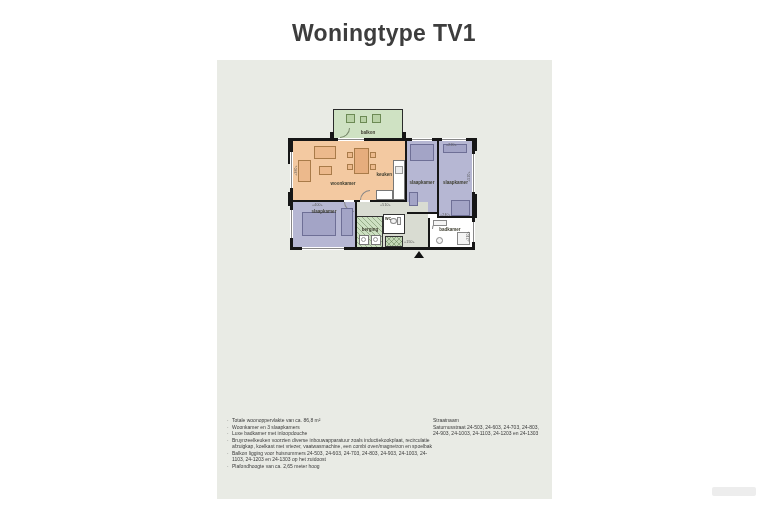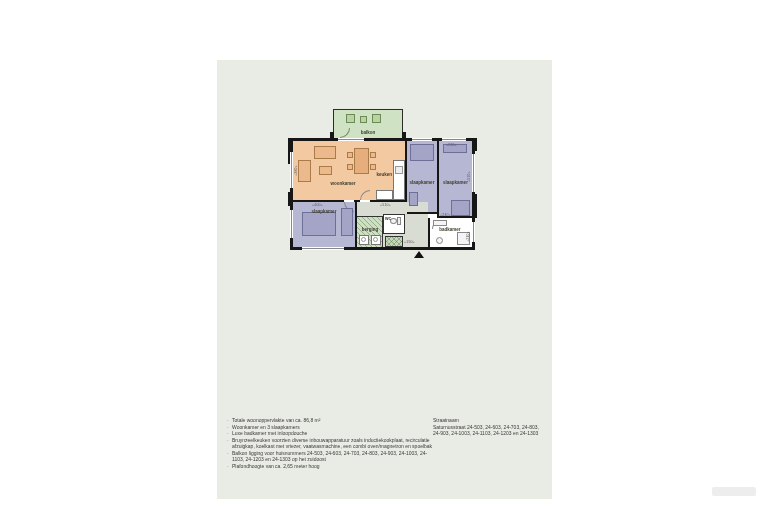--- a/index.html
+++ b/index.html
@@ -24,20 +24,21 @@
   .note{position:relative;padding-left:5px;}
   .note::before{content:"·";position:absolute;left:0;top:0;}
   #address{position:absolute;left:216px;top:357px;width:118px;font-size:5px;line-height:6.5px;color:#3c3c3c;}
   #watermark{position:absolute;left:712px;top:487px;width:44px;height:9px;background:#ededed;border-radius:2px;}
 </style>
 </head>
 <body>
 
 <div id="page">
 
+  <div id="title">Woningtype TV1</div>
 
   <div id="panel">
 
     <div id="fp">
 
       <div class="abs" style="left:45px;top:1px;width:70px;height:30px;background:#cfe2c3;border:1px solid #2a2a2a;box-sizing:border-box;">
         <div class="furn" style="left:12px;top:4px;width:9px;height:9px;background:#b9d2a6;border:1px solid #6c8a54;"></div>
         <div class="furn" style="left:26px;top:6px;width:7px;height:7px;background:#b9d2a6;border:1px solid #6c8a54;"></div>
         <div class="furn" style="left:38px;top:4px;width:9px;height:9px;background:#b9d2a6;border:1px solid #6c8a54;"></div>
         <div class="room-label" style="left:0;right:0;bottom:3px;">balkon</div>

